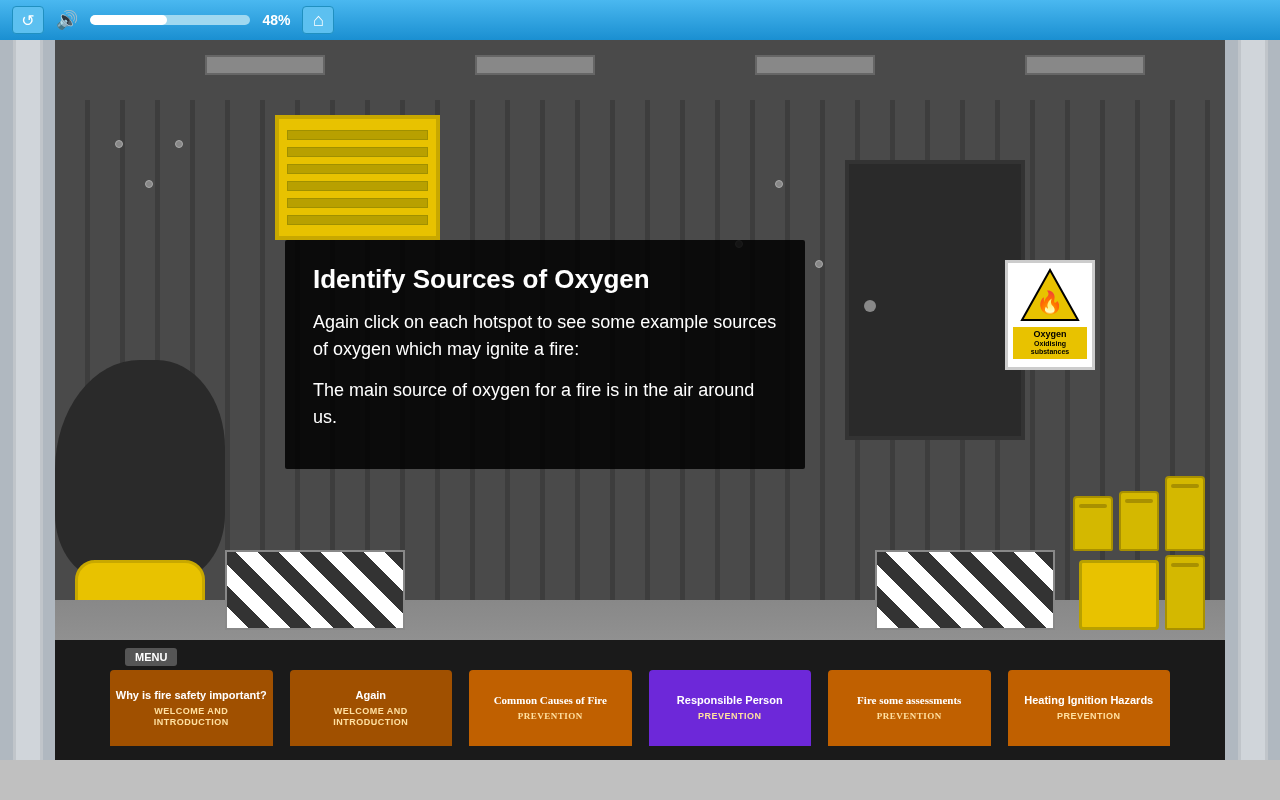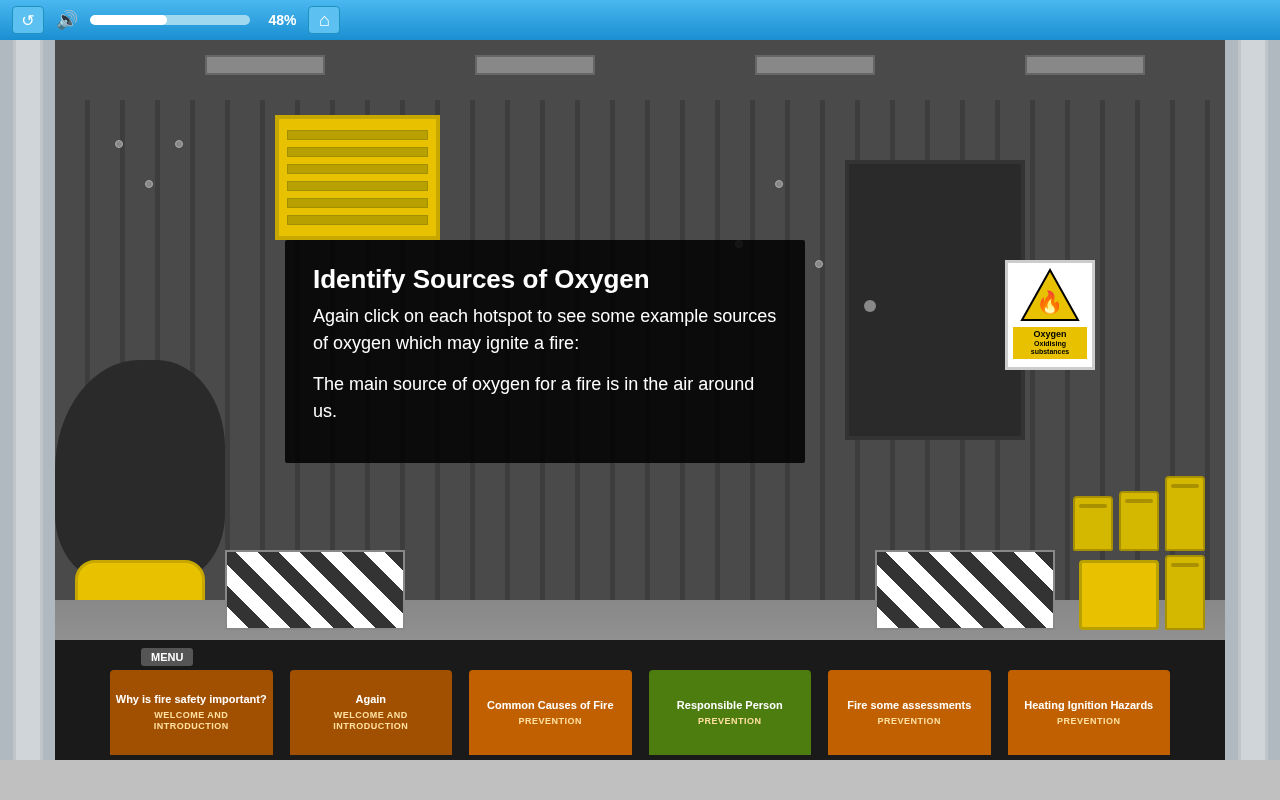--- a/index.html
+++ b/index.html
@@ -55,21 +55,20 @@
     }
     #progress-bar-fill {
       height: 100%;
       background: white;
       border-radius: 5px;
     }
     #progress-pct {
       color: white;
       font-size: 14px;
       font-weight: bold;
-      margin-left: 6px;
     }
     #home-btn {
       width: 32px;
       height: 28px;
       background: #5cc0f0;
       border: 1px solid #2090c0;
       border-radius: 4px;
       display: flex;
       align-items: center;
       justify-content: center;
@@ -328,70 +327,71 @@
       left: 230px;
       width: 520px;
       background: rgba(0,0,0,0.85);
       color: white;
       padding: 24px 28px;
       border-radius: 2px;
     }
     #info-box h2 {
       font-size: 26px;
       font-weight: bold;
-      margin-bottom: 8px;
+      margin-bottom: 14px;
     }
     #info-box p {
       font-size: 18px;
       line-height: 1.5;
       margin-bottom: 14px;
     }
 
     
     #bottom-nav {
       position: absolute;
       bottom: 0;
       left: 0;
       right: 0;
       background: #1a1a1a;
       height: 120px;
     }
     #menu-label {
       position: absolute;
       top: 8px;
-      left: 86px;
+      left: 70px;
       background: #555;
       color: white;
       font-size: 11px;
       font-weight: bold;
       padding: 3px 10px;
       border-radius: 3px;
     }
     #nav-items {
       display: flex;
       position: absolute;
       top: 30px;
       left: 55px;
       right: 55px;
-      height: 85px;
+      height: 76px;
       gap: 17px;
     }
     .nav-item {
       flex: 1;
       display: flex;
       flex-direction: column;
       align-items: center;
       justify-content: center;
       border-radius: 4px 4px 0 0;
       cursor: pointer;
       padding: 6px 4px;
       text-align: center;
     }
     .nav-item.active {
       background: #e07800;
+      font-family: Liberation Serif, serif;
     }
     .nav-item.inactive {
       background: #c06000;
     }
     .nav-item-title {
       font-size: 11px;
       font-weight: bold;
       color: white;
       line-height: 1.2;
     }
@@ -520,21 +520,21 @@
           </div>
           <div class="nav-item inactive" style="background: rgb(160, 80, 0);">
             <div class="nav-item-title">Again</div>
             <div class="nav-item-sub" style="white-space: pre-line;">WELCOME AND
 INTRODUCTION</div>
           </div>
           <div class="nav-item active" style="background: rgb(192, 96, 0);">
             <div class="nav-item-title">Common Causes of Fire</div>
             <div class="nav-item-sub" style="white-space: pre-line;">PREVENTION</div>
           </div>
-          <div class="nav-item inactive" style="background: #4d7c0f;">
+          <div class="nav-item inactive" style="background: #6d28d9;">
             <div class="nav-item-title">Responsible Person</div>
             <div class="nav-item-sub" style="white-space: pre-line;">PREVENTION</div>
           </div>
           <div class="nav-item active" style="background: rgb(192, 96, 0);">
             <div class="nav-item-title">Fire some assessments</div>
             <div class="nav-item-sub" style="white-space: pre-line;">PREVENTION</div>
           </div>
           <div class="nav-item inactive" style="background: rgb(192, 96, 0);">
             <div class="nav-item-title">Heating Ignition Hazards</div>
             <div class="nav-item-sub" style="white-space: pre-line;">PREVENTION</div>

